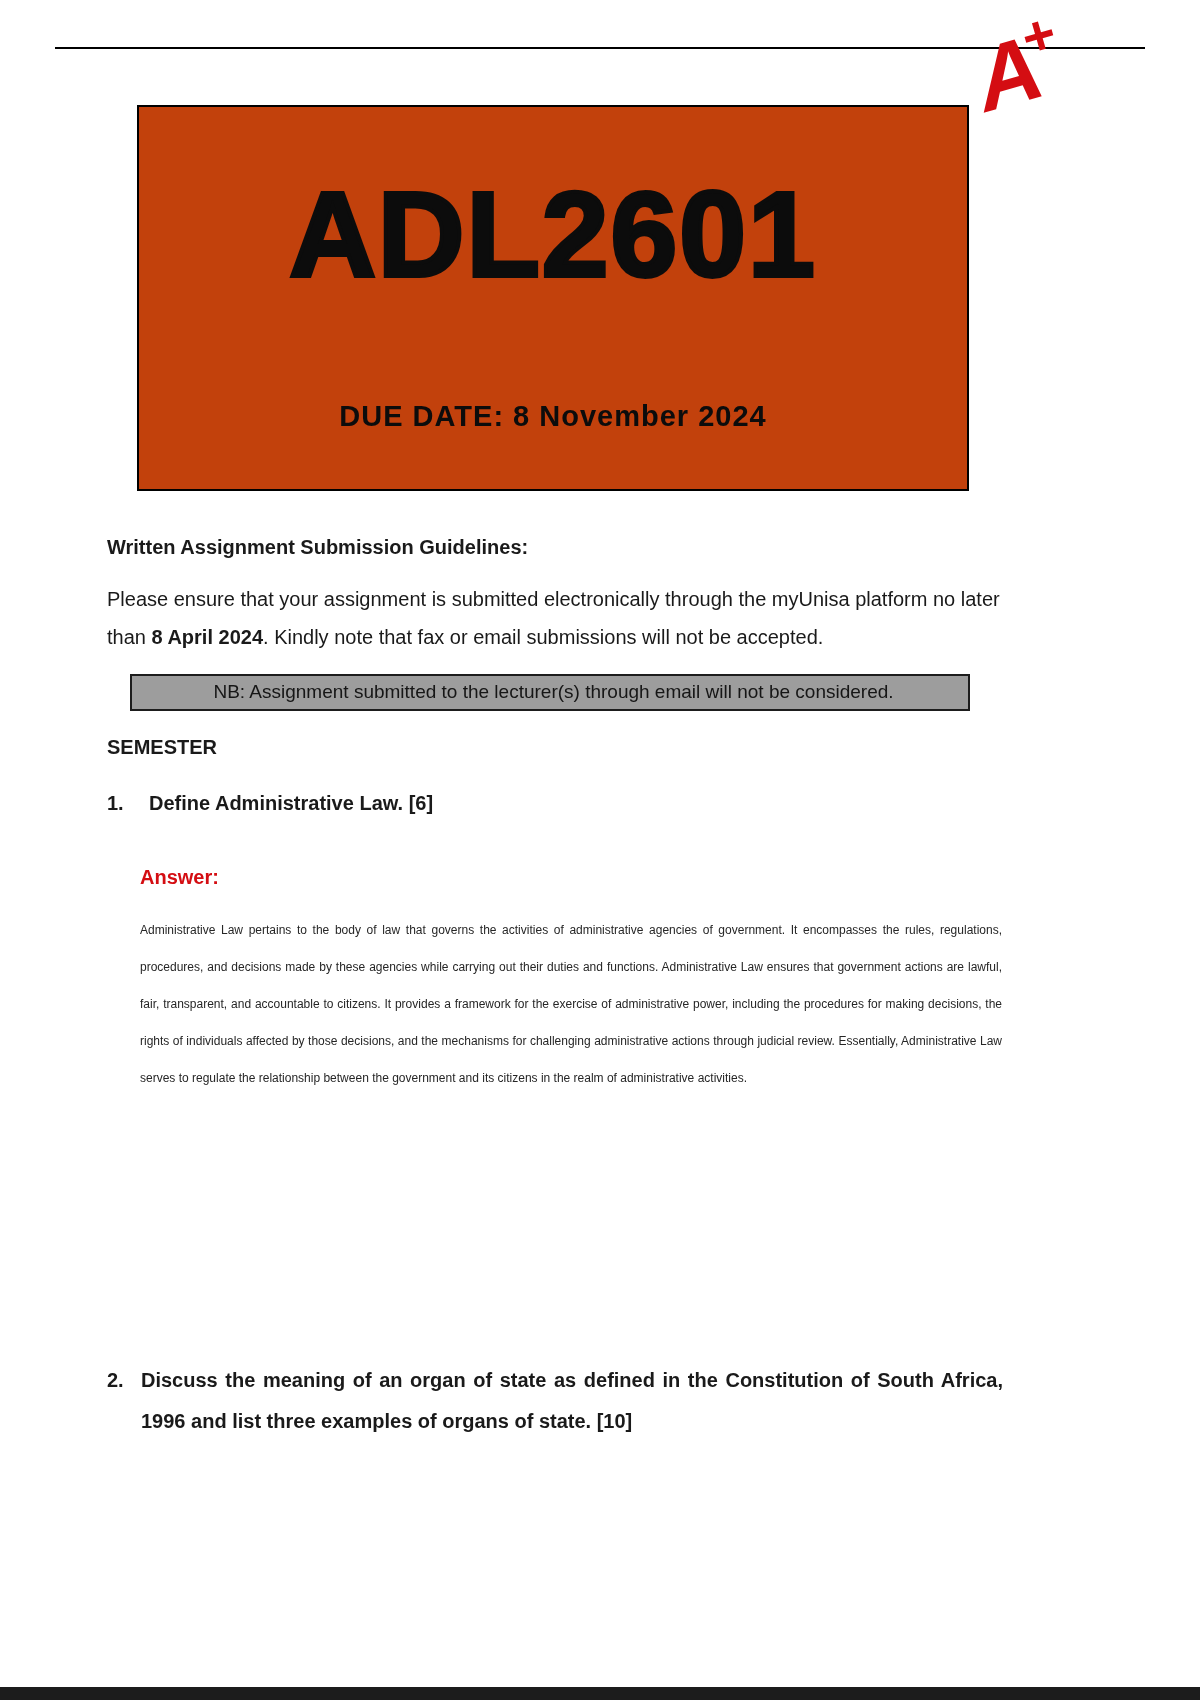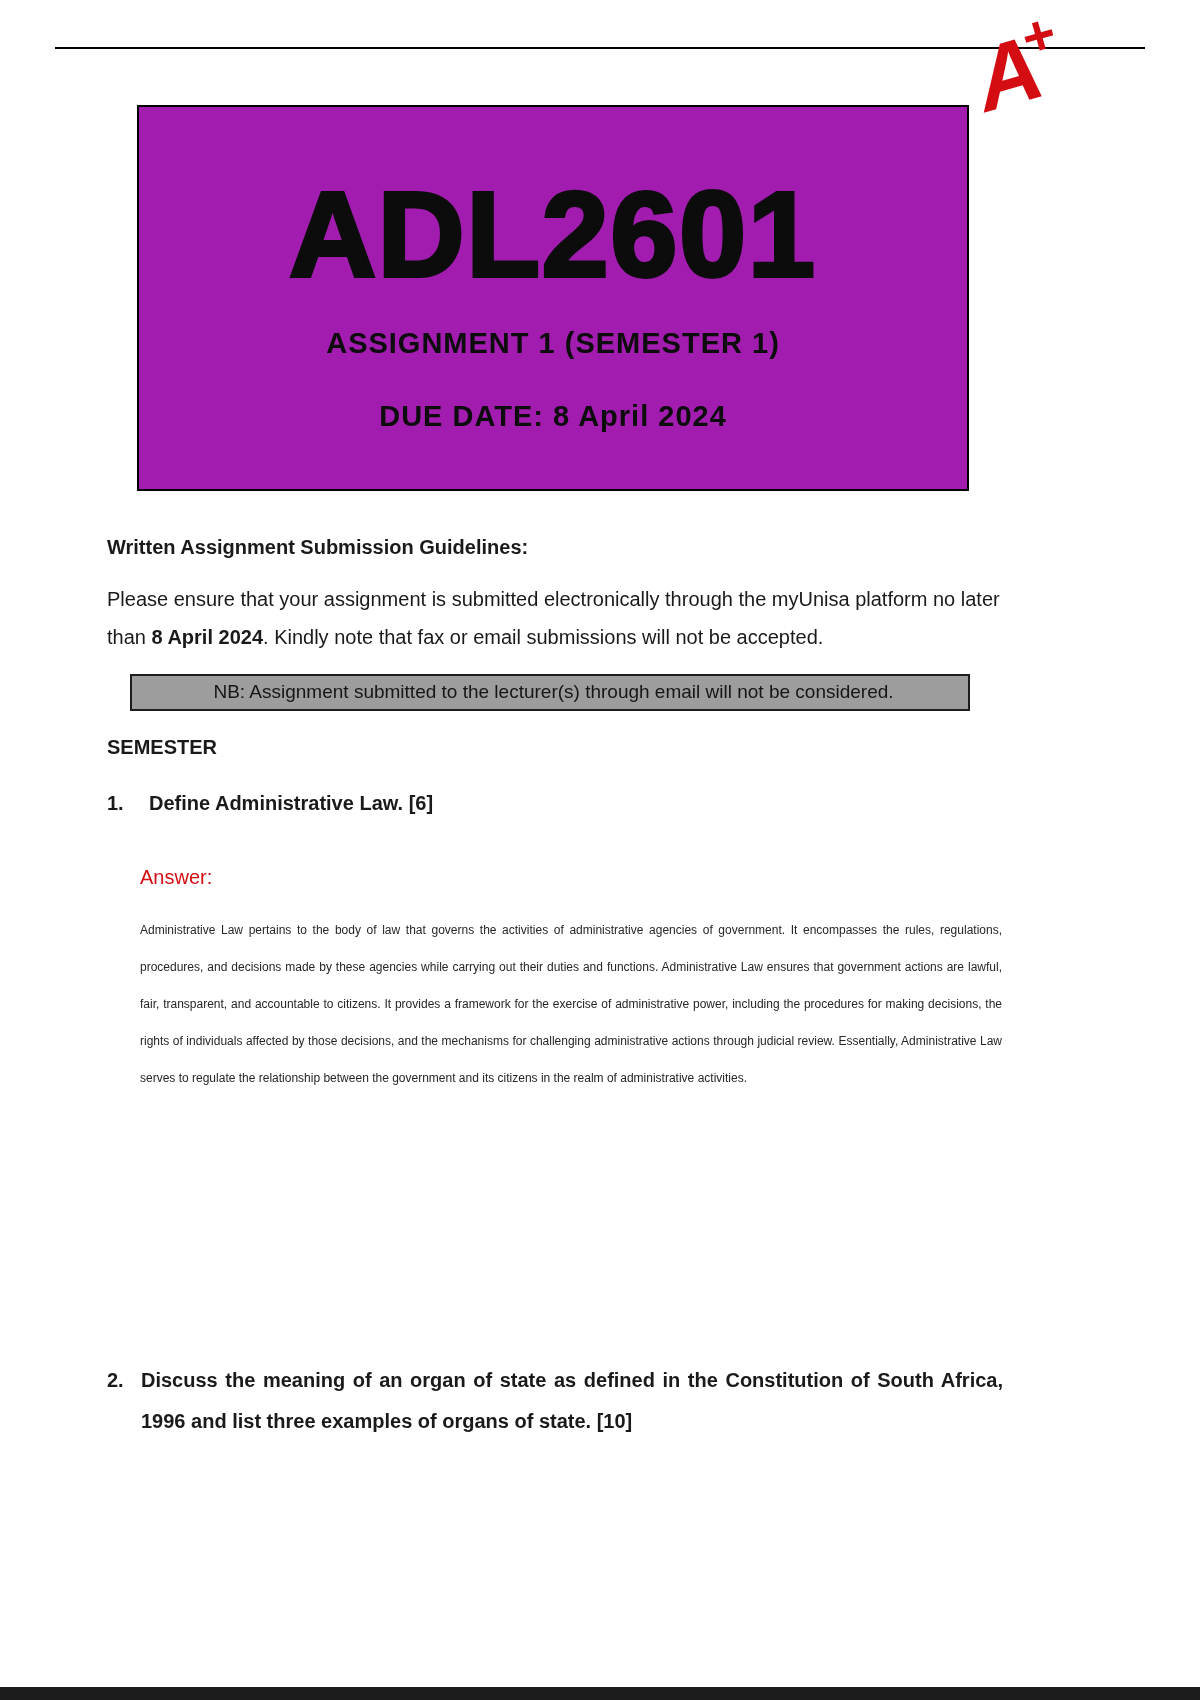--- a/index.html
+++ b/index.html
@@ -87,21 +87,21 @@
     line-height: 41px;
   }
   .q1-row { top: 789px; line-height: 28px; }
   .q2-row { top: 1360px; }
   .q-number { width: 34px; flex: 0 0 34px; }
   .q-text { flex: 1; text-align: justify; }
   .q1-row .q-text { text-align: left; margin-left: 8px; }
 
   .answer-label {
     position: absolute; left: 140px; top: 866px;
-    font-size: 20px; font-weight: normal;
+    font-size: 20px; font-weight: bold;
   }
 
   .answer-text {
     position: absolute; left: 140px; top: 912px; width: 862px;
     font-size: 12px; line-height: 37px;
     text-align: justify;
     color: #262626;
   }
 
   .bottom-bar {
@@ -114,24 +114,23 @@
 <body>
 
 <div class="page">
 
   <div class="top-rule"></div>
 
   <div class="aplus-badge" style="color:#d40d12;">
     <span class="aplus-a">A</span><span class="aplus-plus">+</span>
   </div>
 
-  <div class="title-box" style="background:#a21caf;">
+  <div class="title-box" style="background:#c2410c;">
     <div class="course-code">ADL2601</div>
-    <div class="assignment-line">ASSIGNMENT 1 (SEMESTER 1)</div>
-    <div class="due-line">DUE DATE: 8 April 2024</div>
+    <div class="due-line">DUE DATE: 8 November 2024</div>
   </div>
 
   <div class="guidelines-heading">Written Assignment Submission Guidelines:</div>
 
   <div class="guidelines-body">
     <span>Please ensure that your assignment is submitted electronically through the myUnisa platform no later than </span><span class="bold">8 April 2024</span><span>. Kindly note that fax or email submissions will not be accepted.</span>
   </div>
 
   <div class="nb-banner" style="background:#9d9d9d;">NB: Assignment submitted to the lecturer(s) through email will not be considered.</div>
 

